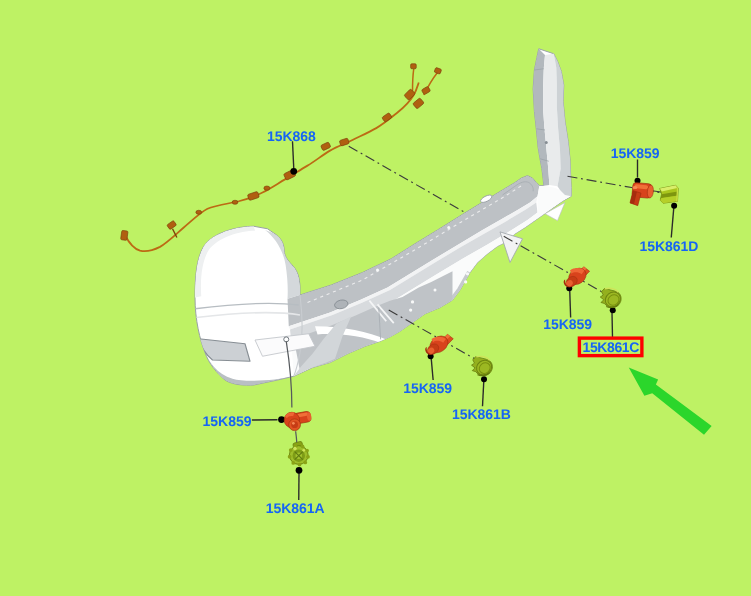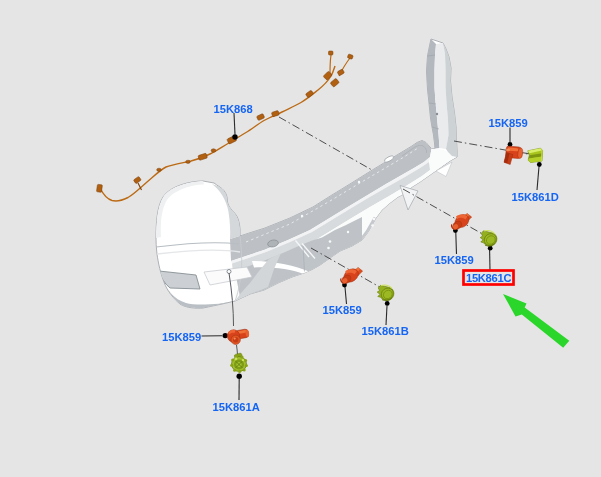--- a/index.html
+++ b/index.html
@@ -1,16 +1,16 @@
 <!DOCTYPE html>
 <html><head>
 <meta charset="utf-8">
 <style>
   html,body{margin:0;padding:0;background:#ffffff;}
-  #stage{position:relative;width:601px;height:477px;background:#e5e5e5;overflow:hidden;text-decoration:underline;}
+  #stage{position:relative;width:601px;height:477px;background:#bef264;overflow:hidden;text-decoration:underline;}
   svg{display:block;}
   text{font-family:"Liberation Sans",sans-serif;font-weight:bold;fill:#1565f5;}
 </style>
 </head>
 <body>
 <div id="stage">
 <svg width="601" height="477" viewBox="0 0 601 477">
 
 <defs>
   <clipPath id="clipSil">

